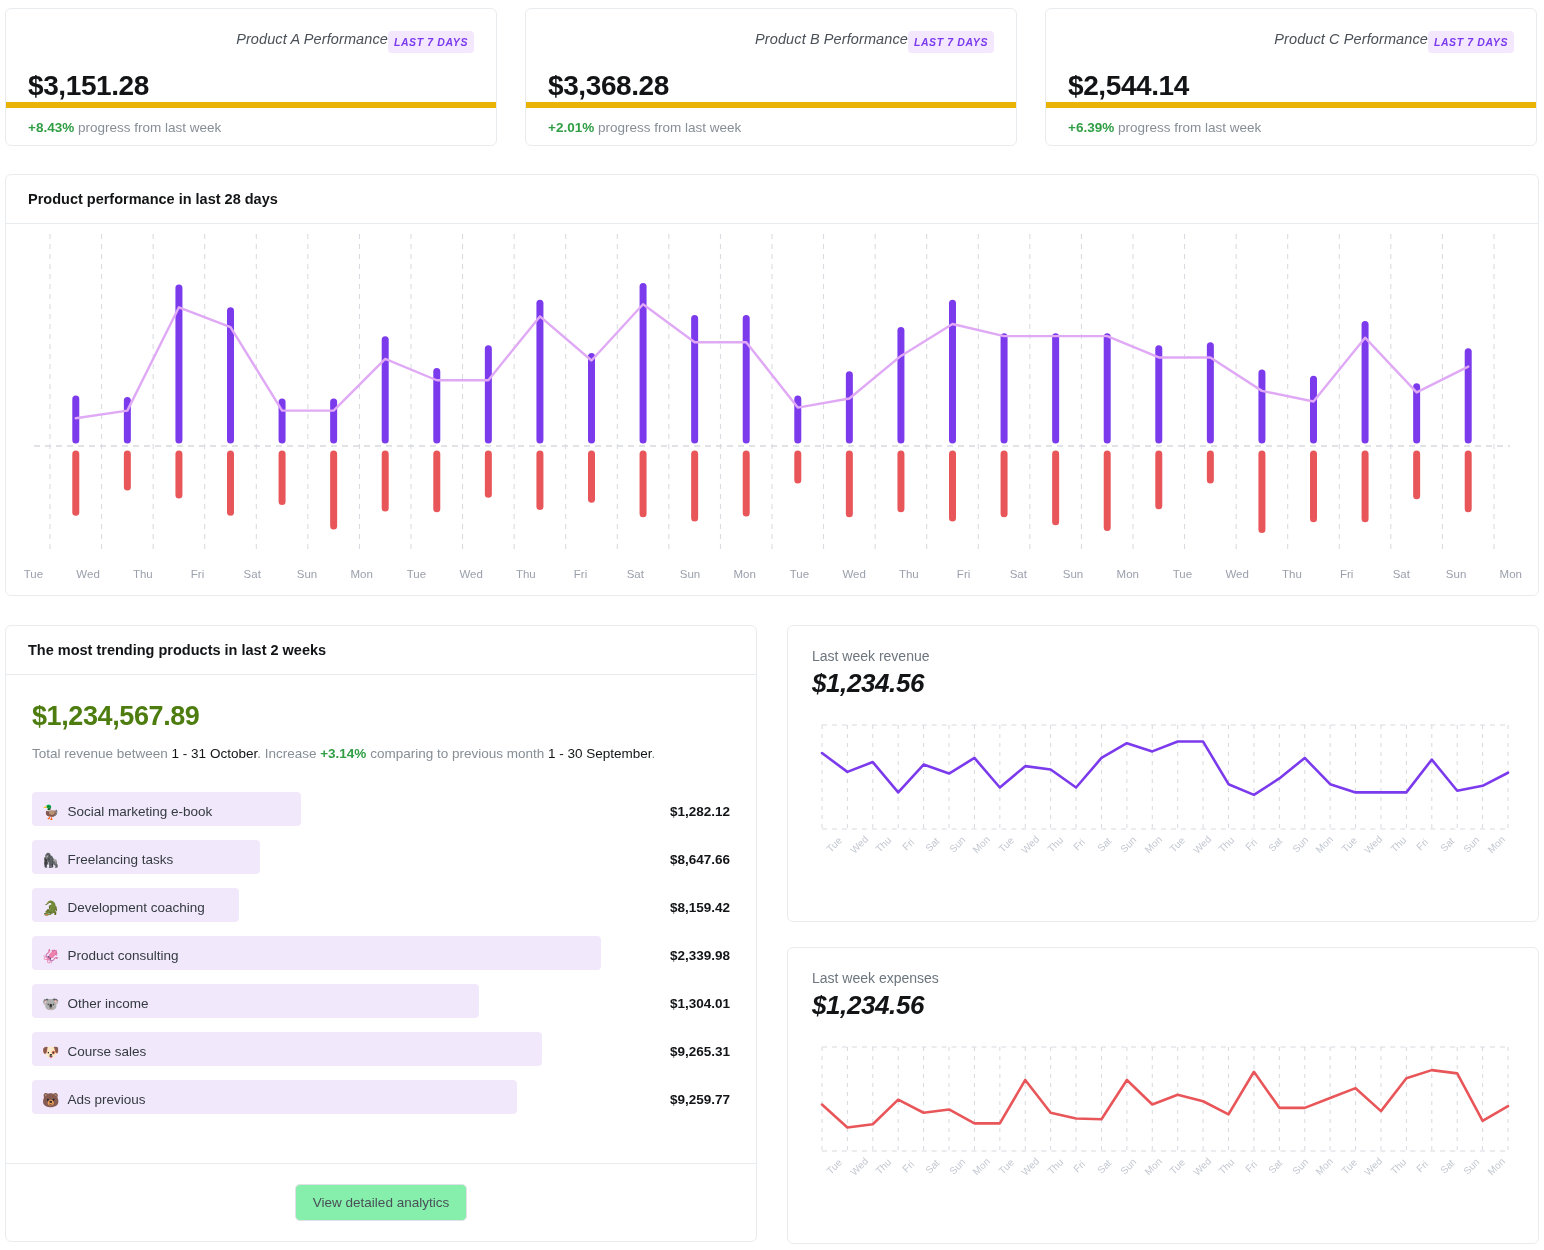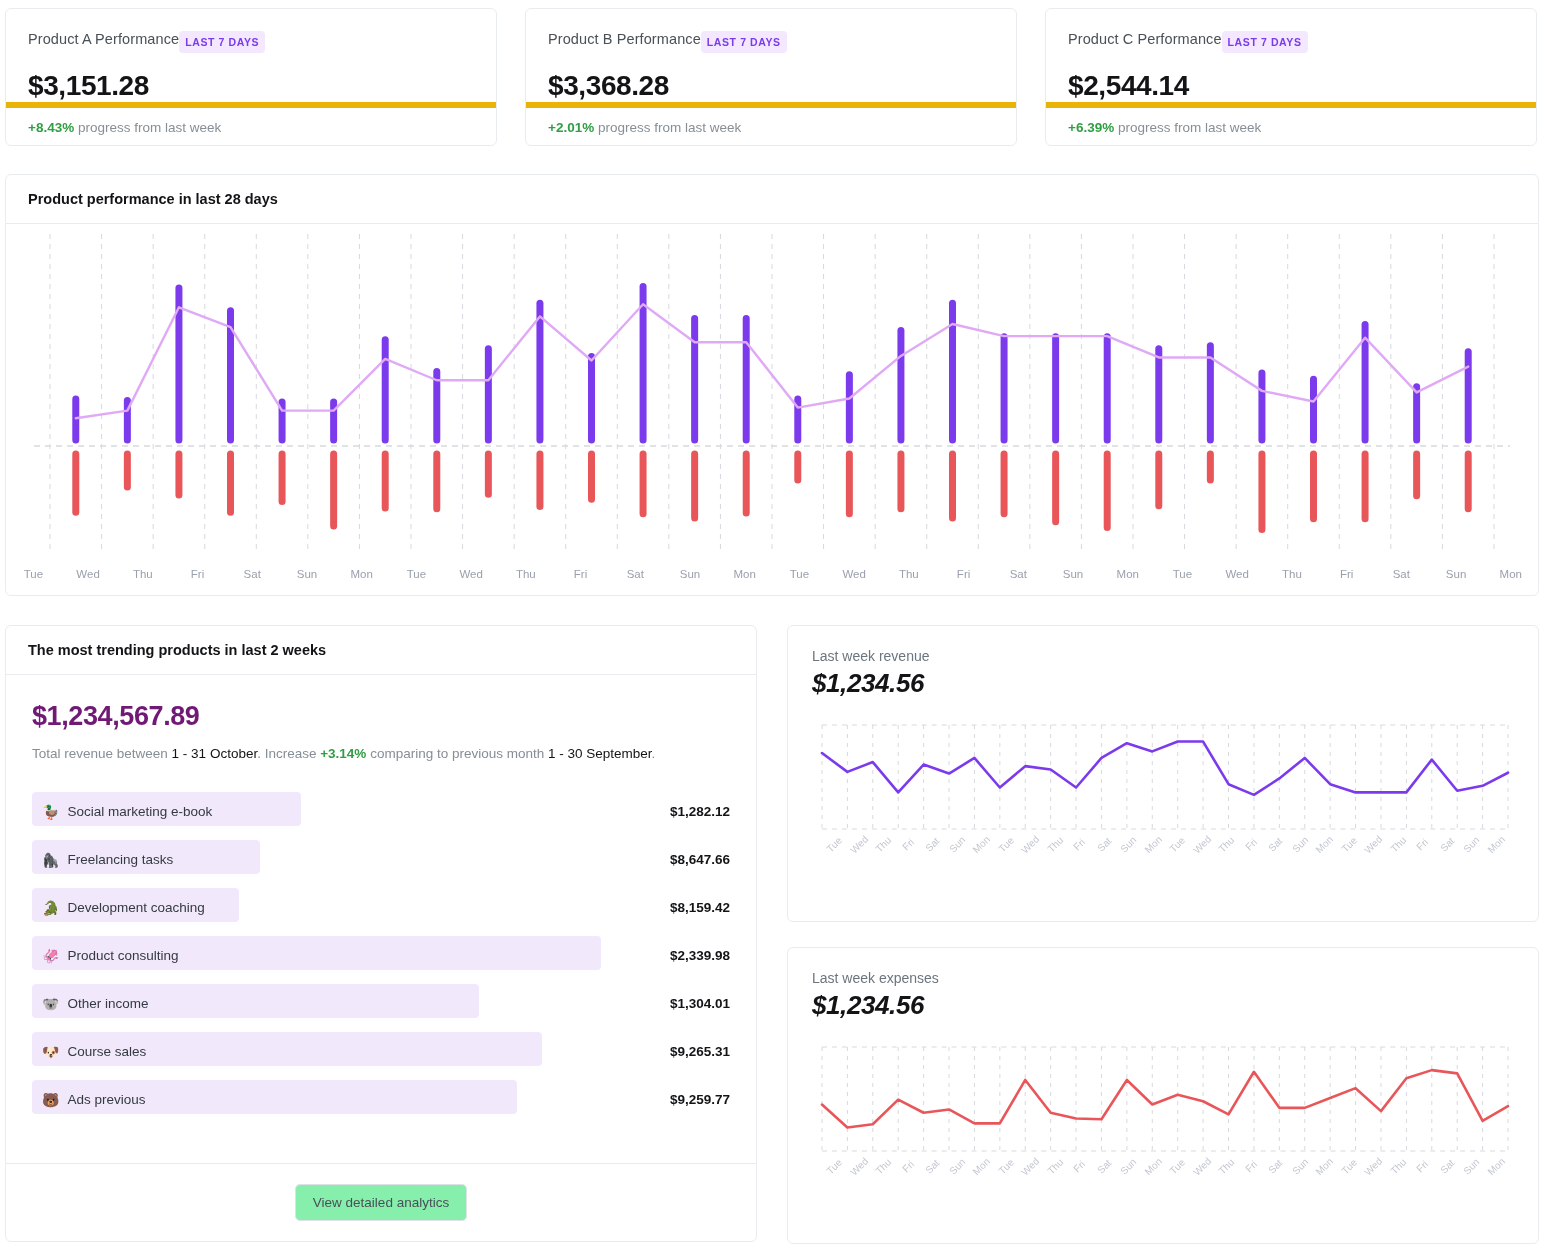--- a/index.html
+++ b/index.html
@@ -14,21 +14,21 @@
   .card {
     background: #ffffff;
     border: 1px solid #e9ecef;
     border-radius: 6px;
   }
 
   
   .stat-row { position: absolute; left: 5px; top: 8px; width: 1534px; display: flex; gap: 28px; }
   .stat-card { width: 492px; height: 138px; display: flex; flex-direction: column; }
   .stat-top { padding: 22px 22px 0 22px; flex: 1; }
-  .stat-head { display: flex; align-items: flex-start; justify-content: flex-start; }
+  .stat-head { display: flex; align-items: flex-start; justify-content: flex-end; font-style: italic; }
   .stat-title { font-size: 14.5px; color: #495057; letter-spacing: .1px; }
   .stat-badge {
     background: #f3e8fd; color: #7c3aed;
     font-size: 10.5px; font-weight: bold; letter-spacing: .6px;
     padding: 5px 6px; border-radius: 4px; white-space: nowrap;
   }
   .stat-value { font-size: 28px; font-weight: bold; color: #121416; letter-spacing: -.4px; margin-top: 17px; }
   .stat-foot { border-top: 6px solid #eab308; padding: 12px 22px; font-size: 13.5px; color: #868e96; }
   .pos { color: #2f9e44; font-weight: bold; }
 
@@ -37,21 +37,21 @@
   .card-head { padding: 16px 22px; border-bottom: 1px solid #e9ecef; }
   .card-head-title { font-size: 14.5px; font-weight: bold; color: #121416; }
   .main-plot { position: relative; width: 100%; height: 368px; }
   .main-svg { position: absolute; inset: 0; width: 100%; height: 100%; }
   .daylabels { position: absolute; left: 0; right: 0; bottom: 12px; display: flex; }
   .daylabels span { flex: 1; text-align: center; font-size: 11.5px; color: #9aa0ac; }
 
   
   .trend-card { position: absolute; left: 5px; top: 625px; width: 752px; height: 617px; display: flex; flex-direction: column; }
   .trend-body { padding: 26px 26px 0 26px; }
-  .trend-total { font-size: 27px; font-weight: bold; color: #701a75; letter-spacing: -.4px; }
+  .trend-total { font-size: 27px; font-weight: bold; color: #4d7c0f; letter-spacing: -.4px; }
   .trend-desc { margin-top: 12px; font-size: 13.5px; color: #868e96; line-height: 1.45; }
   .trend-desc b { color: #121416; font-weight: normal; }
   .trend-list { margin-top: 24px; }
   .prow { display: flex; align-items: center; height: 48px; position: relative; }
   .pbar {
     position: absolute; left: 0; top: 4px; height: 34px;
     background: #f1e9fb; border-radius: 4px;
   }
   .plabel { position: relative; display: flex; align-items: center; gap: 8px; padding-left: 10px; z-index: 2; }
   .pemoji { font-size: 14px; line-height: 1; }

